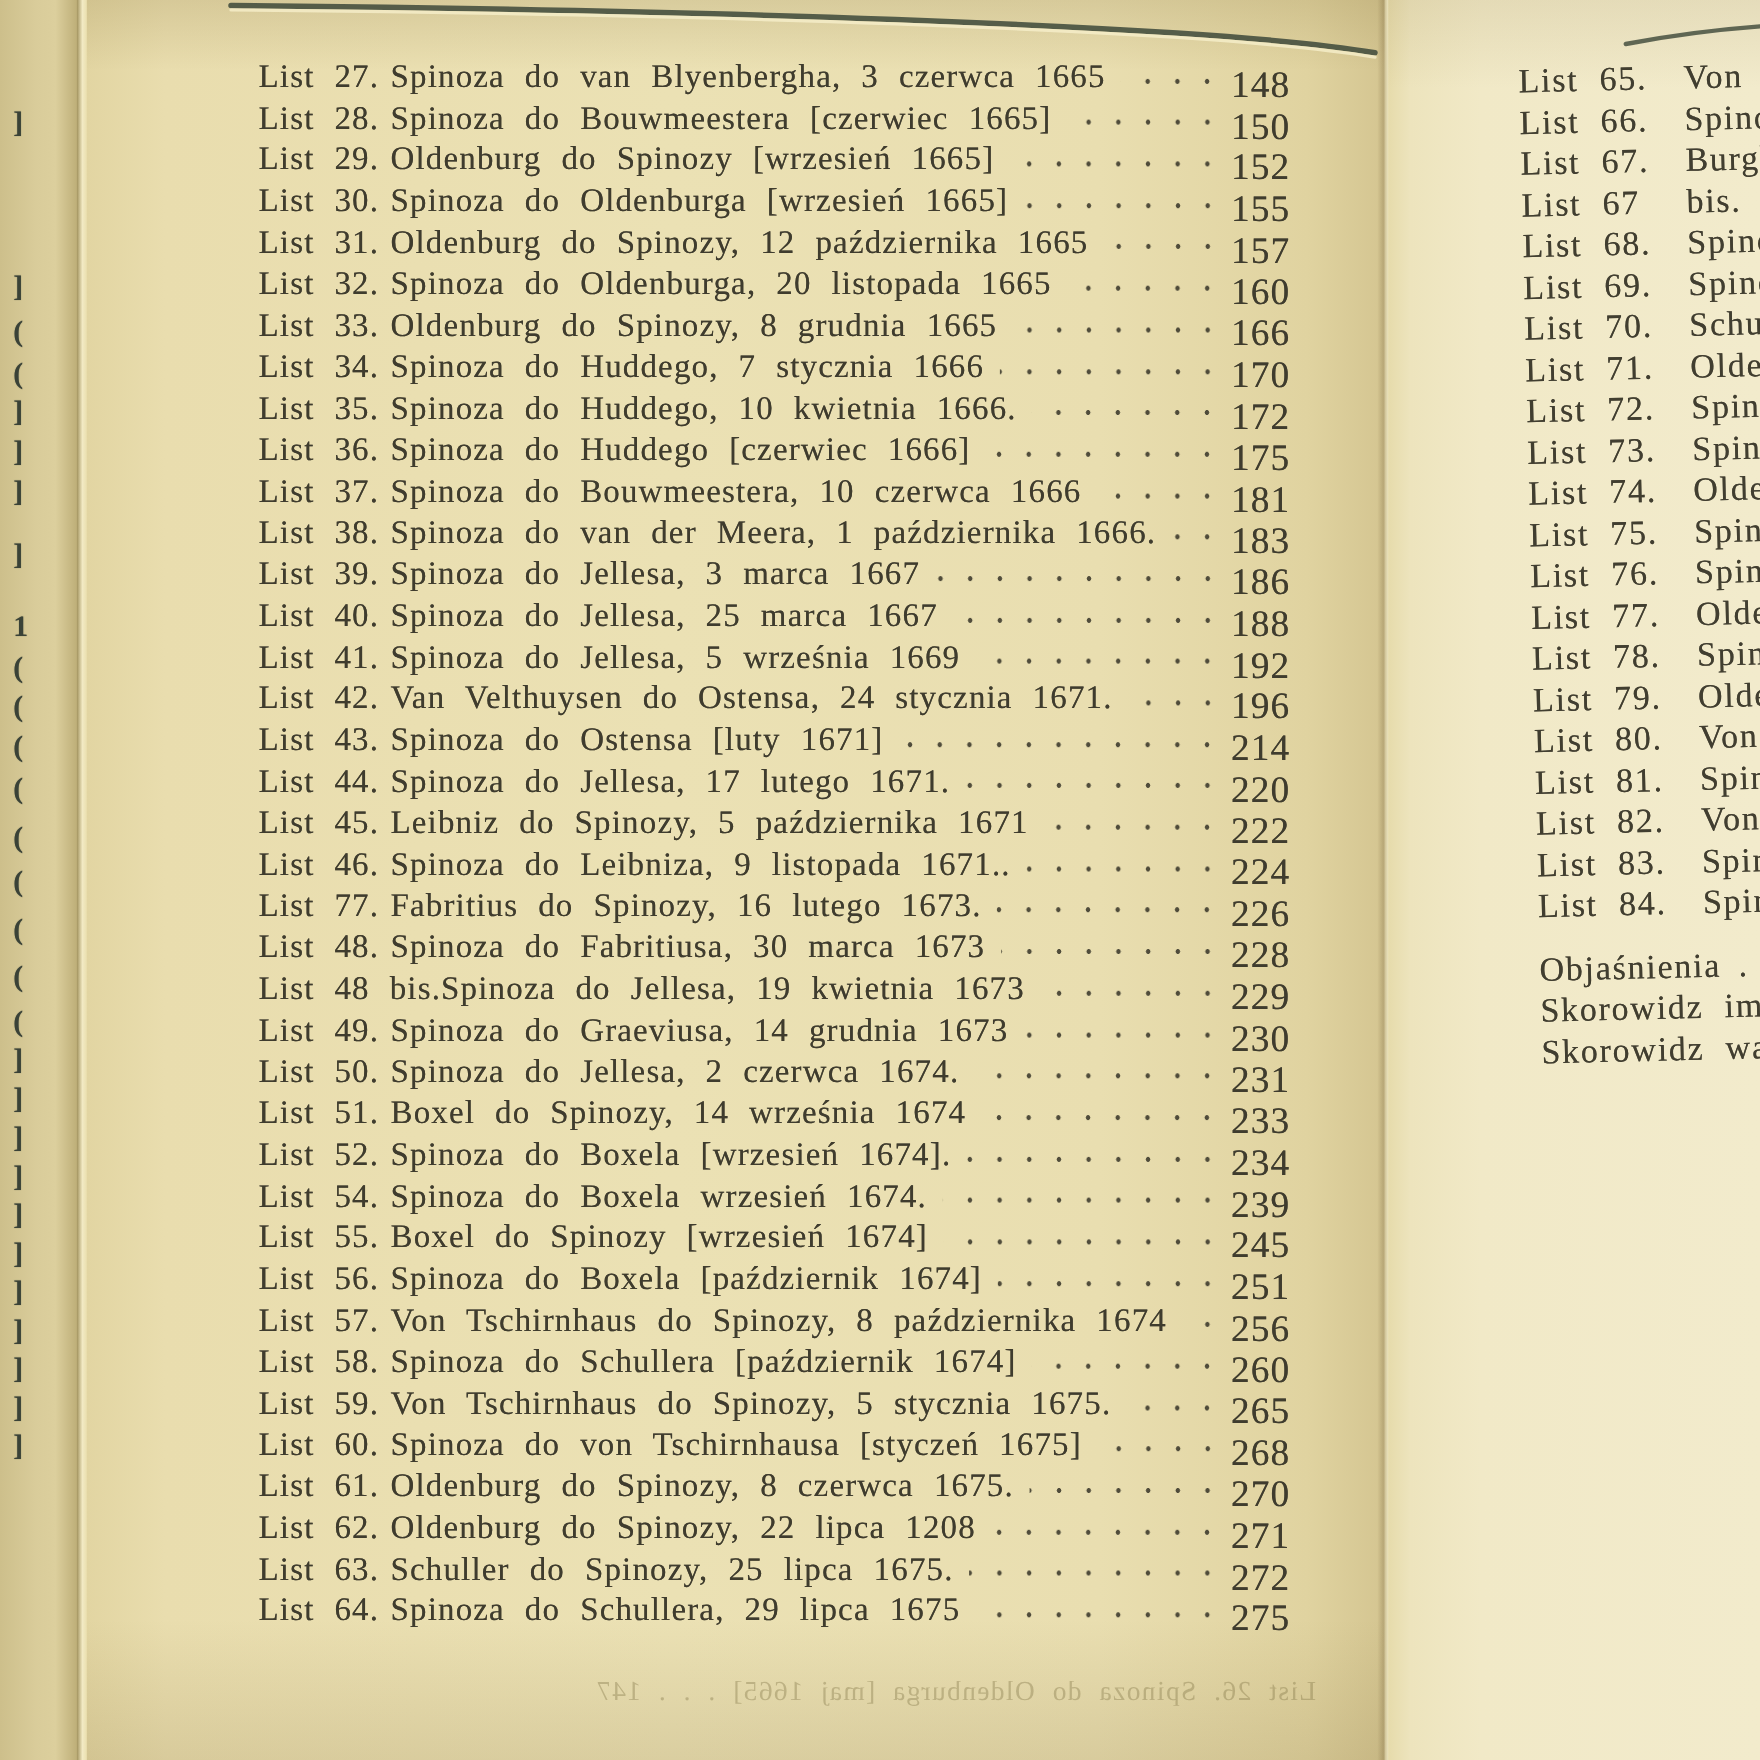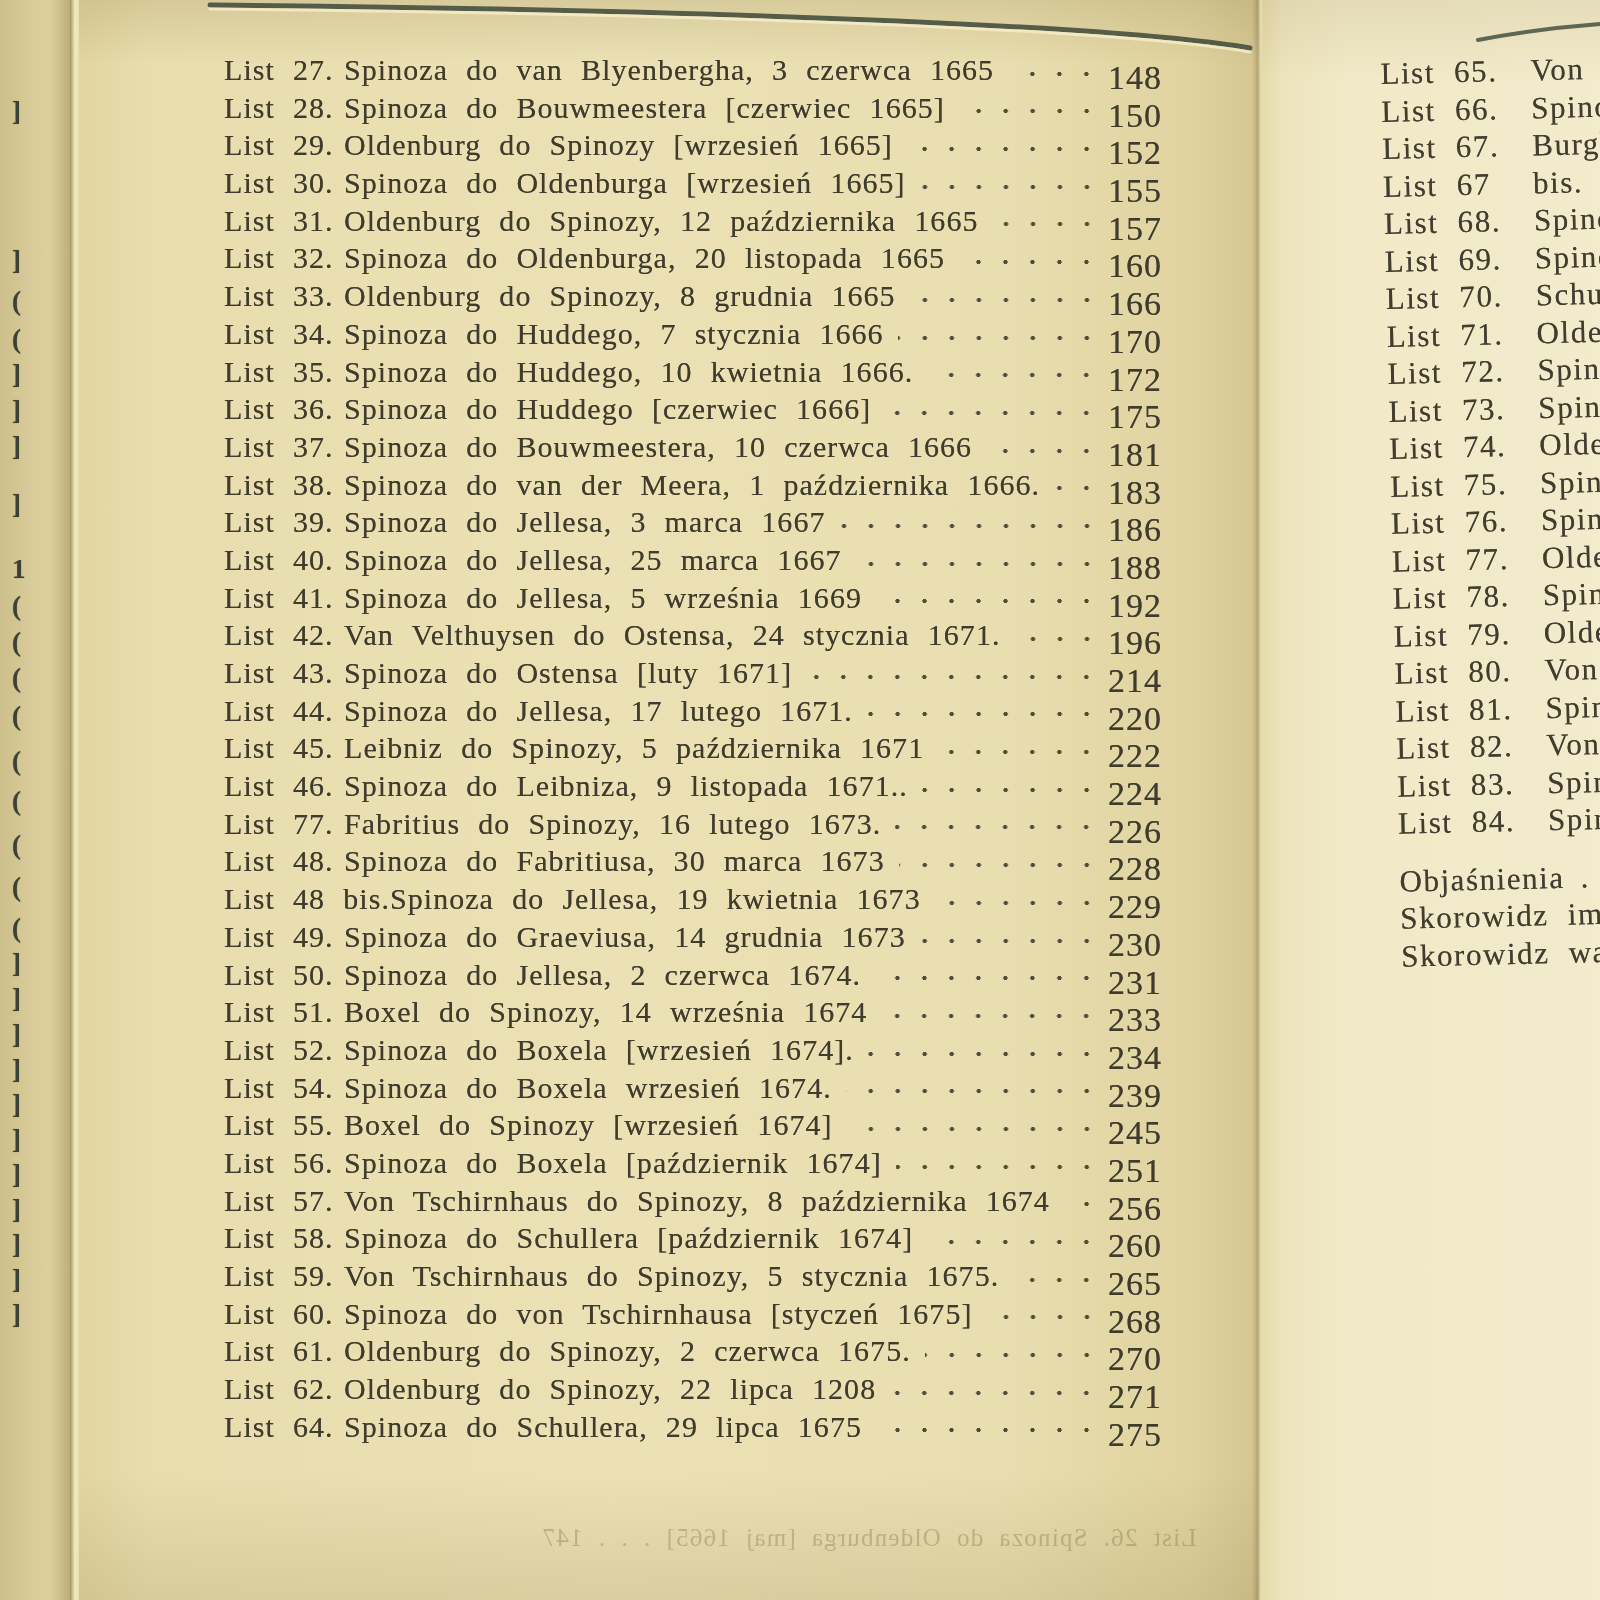--- a/index.html
+++ b/index.html
@@ -29,21 +29,21 @@
   }
   .right-page{
     position:absolute;left:1262px;top:0;width:338px;height:1600px;
     background:
       linear-gradient(180deg,rgba(150,130,80,.14) 0%,rgba(150,130,80,0) 5%),
       linear-gradient(90deg,#e6dbab 0%,#ede4bd 6%,#f1e9c7 25%,#f2ebcc 100%);
   }
   .top-edge{position:absolute;left:0;top:0;width:1600px;height:70px;pointer-events:none;}
 
   
-  .toc{position:absolute;left:145px;top:50px;width:948px;color:#3f3c2e;}
+  .toc{position:absolute;left:156px;top:50px;width:948px;color:#3f3c2e;}
   .row{
     display:flex;align-items:baseline;height:37.7px;
     font-size:30px;line-height:37px;white-space:nowrap;
     letter-spacing:.035em;word-spacing:.32em;
     text-shadow:0 0 .5px rgba(62,58,44,.75);
   }
   .row .label{flex:0 0 auto;min-width:120px;}
   .row .title{flex:0 0 auto;}
   .row .leader{
     flex:1 1 10px;align-self:flex-end;height:10px;margin:0 8px 9px 14px;
@@ -350,32 +350,38 @@
 
   <div class="row">
     <span class="label">List 60.</span>
     <span class="title">Spinoza do von Tschirnhausa [styczeń 1675]</span>
     <span class="leader"></span>
     <span class="pagenum">268</span>
   </div>
 
   <div class="row">
     <span class="label">List 61.</span>
-    <span class="title">Oldenburg do Spinozy, 2 czerwca 1675.</span>
+    <span class="title">Oldenburg do Spinozy, 8 czerwca 1675.</span>
     <span class="leader"></span>
     <span class="pagenum">270</span>
   </div>
 
   <div class="row">
     <span class="label">List 62.</span>
     <span class="title">Oldenburg do Spinozy, 22 lipca 1208</span>
     <span class="leader"></span>
     <span class="pagenum">271</span>
   </div>
 
+  <div class="row">
+    <span class="label">List 63.</span>
+    <span class="title">Schuller do Spinozy, 25 lipca 1675.</span>
+    <span class="leader"></span>
+    <span class="pagenum">272</span>
+  </div>
 
   <div class="row">
     <span class="label">List 64.</span>
     <span class="title">Spinoza do Schullera, 29 lipca 1675</span>
     <span class="leader"></span>
     <span class="pagenum">275</span>
   </div>
 </div>
   <div class="ghost">List 26. Spinoza do Oldenburga [maj 1665] . . . 147</div>
 </div>

